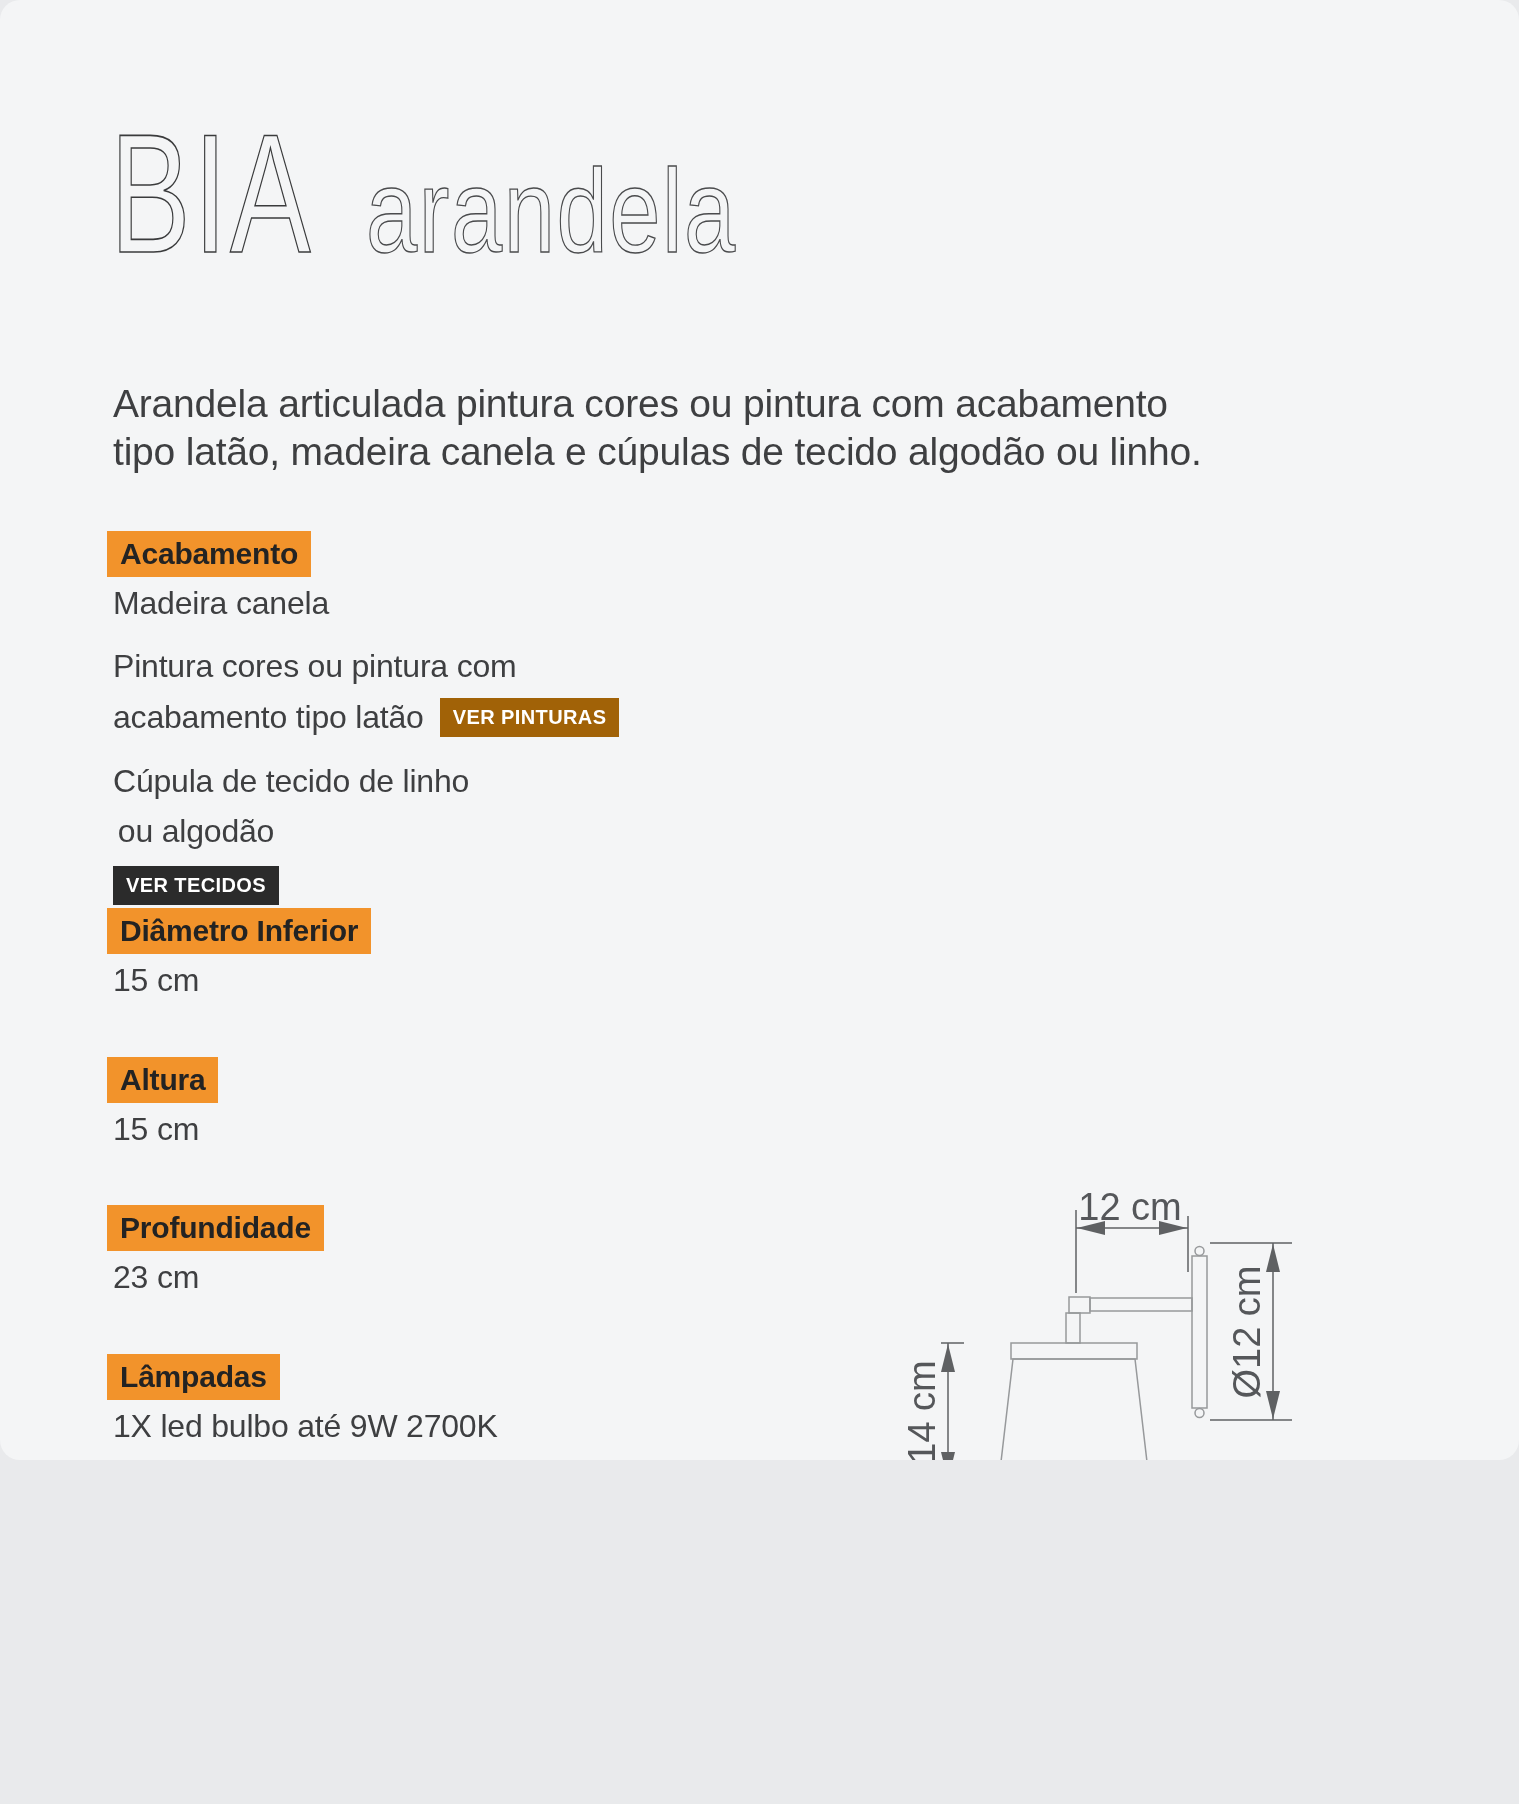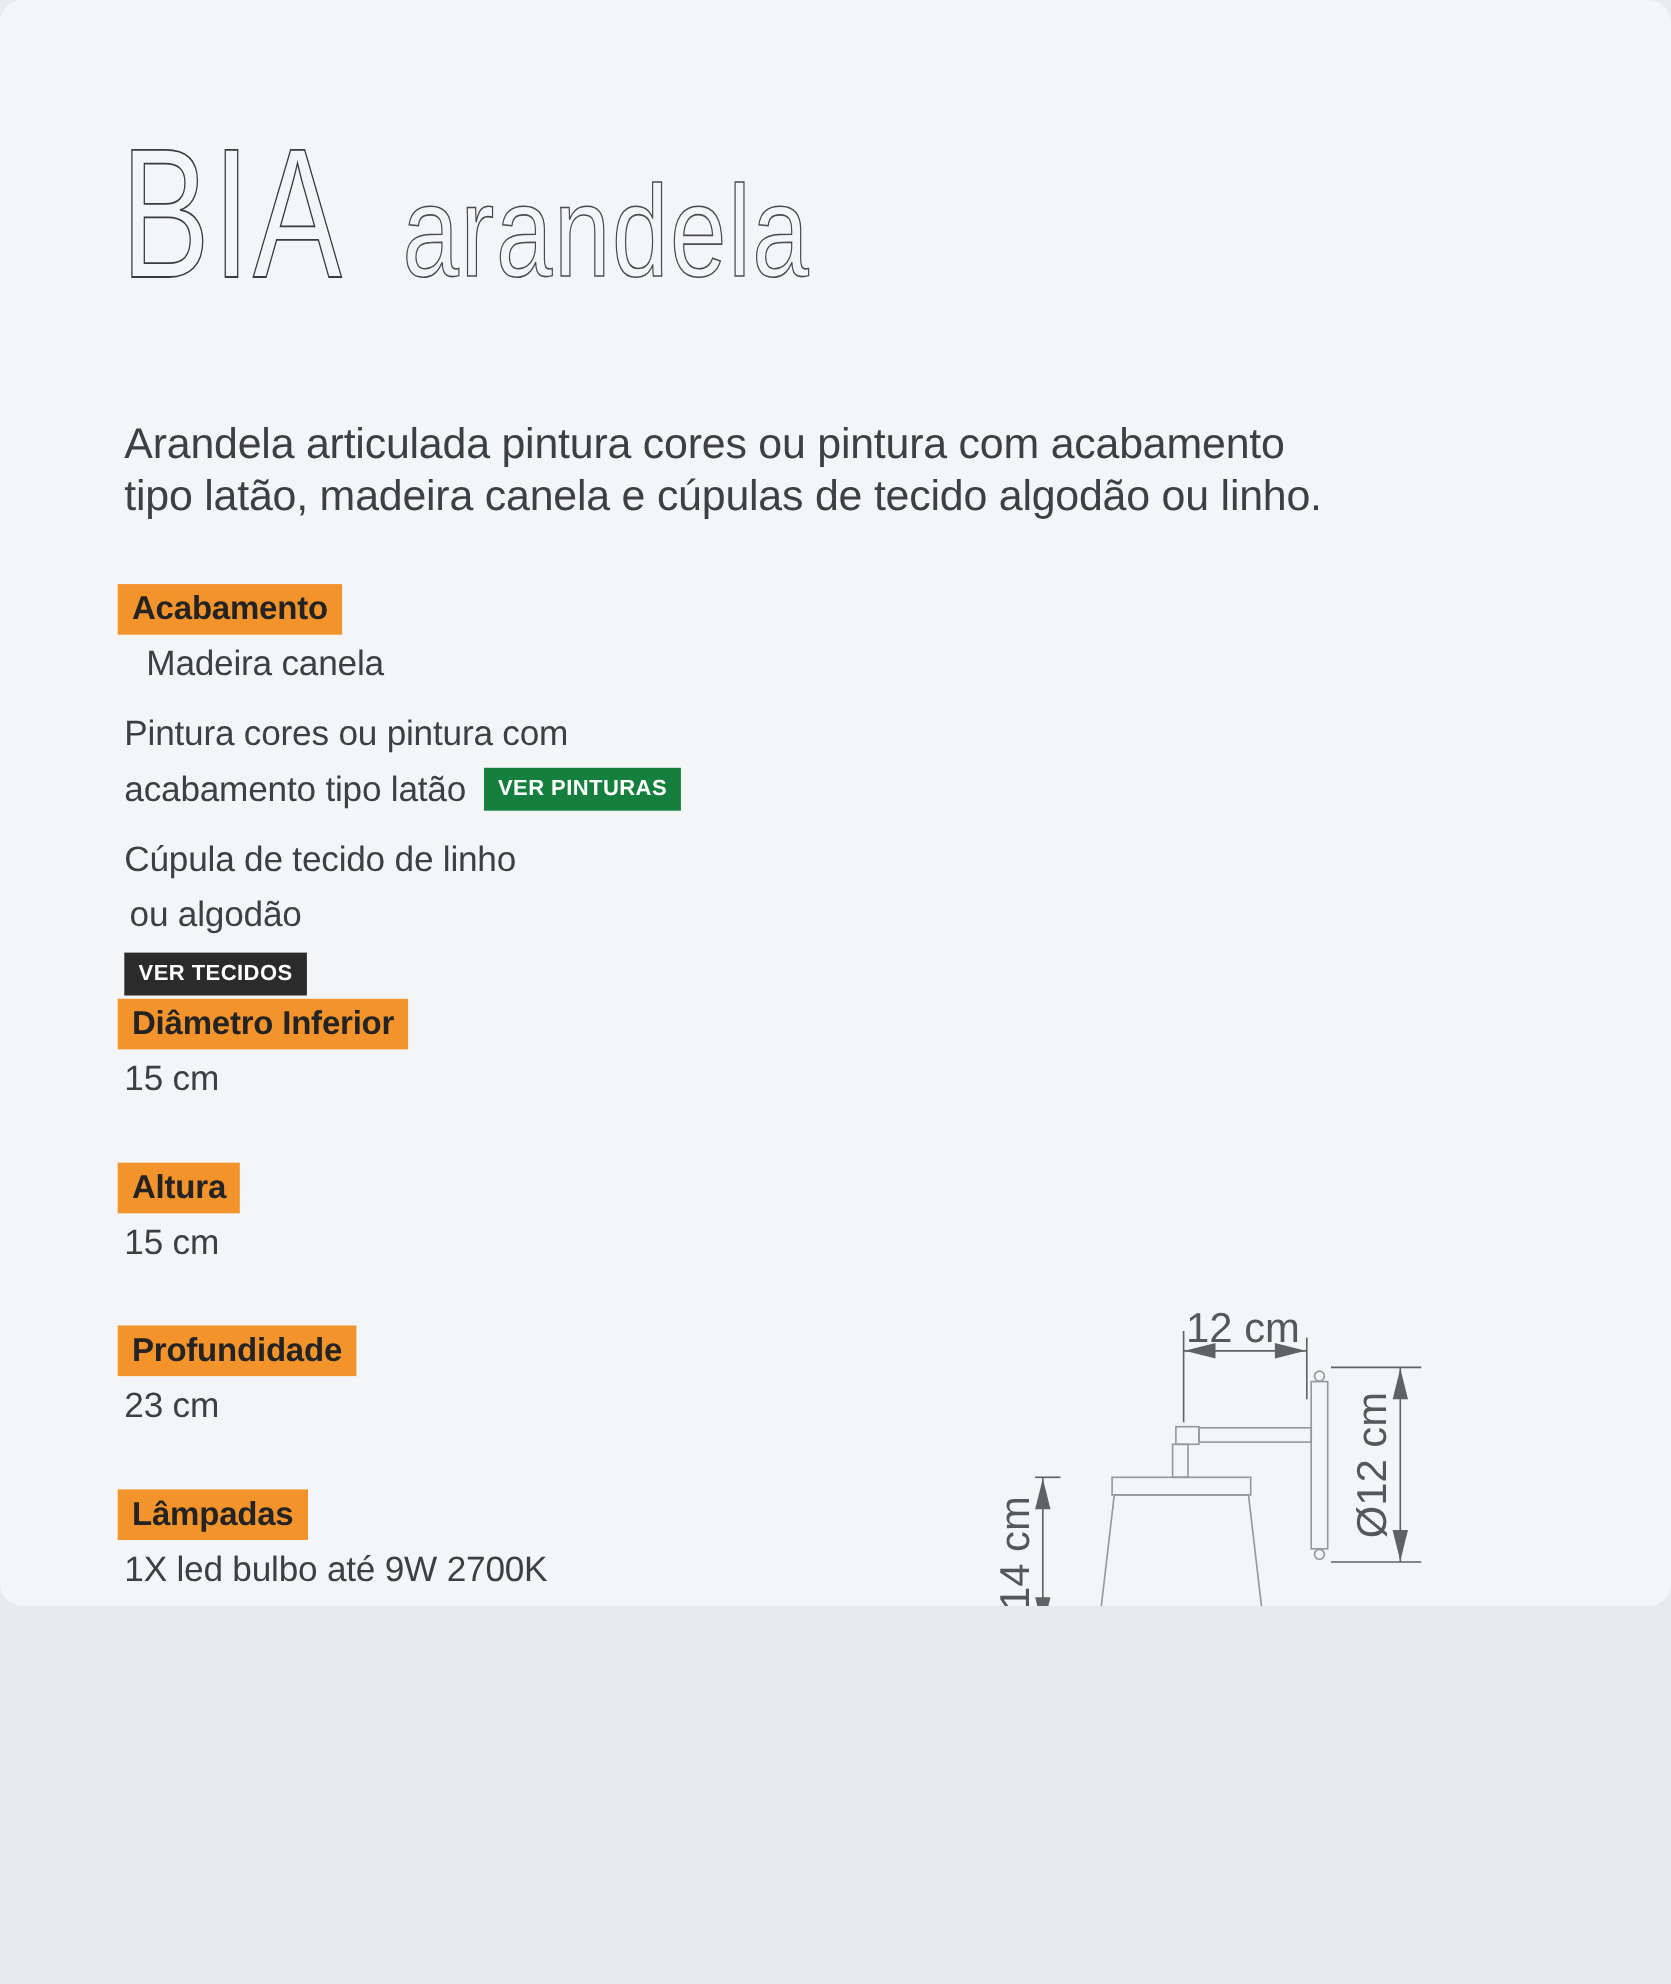--- a/index.html
+++ b/index.html
@@ -32,21 +32,21 @@
   }
   .plain{font-size:32px;color:#3e3f41;letter-spacing:-0.2px;white-space:nowrap;}
 
   .abs{position:absolute;}
 
   .inline-row{display:flex;align-items:center;gap:16px;}
   .btn-orange,.btn-dark{
     display:inline-block;font-size:20px;font-weight:bold;color:#ffffff;
     padding:8px 13px;letter-spacing:0.4px;white-space:nowrap;cursor:pointer;border:none;
   }
-  .btn-orange{background:#15803d;}
+  .btn-orange{background:#a16207;}
   .btn-dark{background:#2b2b2b;}
 
   svg text{font-family:"Liberation Sans",sans-serif;}
 </style>
 </head>
 <body>
 
 <div class="page">
 
   <div class="title-main">BIA</div>
@@ -54,21 +54,21 @@
 
 
   <div class="descr">
     <div>Arandela articulada pintura cores ou pintura com acabamento</div>
     <div>tipo latão, madeira canela e cúpulas de tecido algodão ou linho.</div>
   </div>
 
   <div class="abs" style="left:107px;top:531px;">
     <span class="badge">Acabamento</span>
   </div>
-  <div class="abs plain" style="left:113px;top:585px;margin-left:20px;">Madeira canela</div>
+  <div class="abs plain" style="left:113px;top:585px;">Madeira canela</div>
 
   <div class="abs plain" style="left:113px;top:648px;">Pintura cores ou pintura com</div>
   <div class="abs inline-row" style="left:113px;top:698px;">
     <span class="plain">acabamento tipo latão</span>
     <button class="btn-orange">VER PINTURAS</button>
   </div>
 
   <div class="abs plain" style="left:113px;top:763px;">Cúpula de tecido de linho</div>
   <div class="abs inline-row" style="left:113px;top:813px;flex-direction:column;">
     <span class="plain">ou algodão</span>

